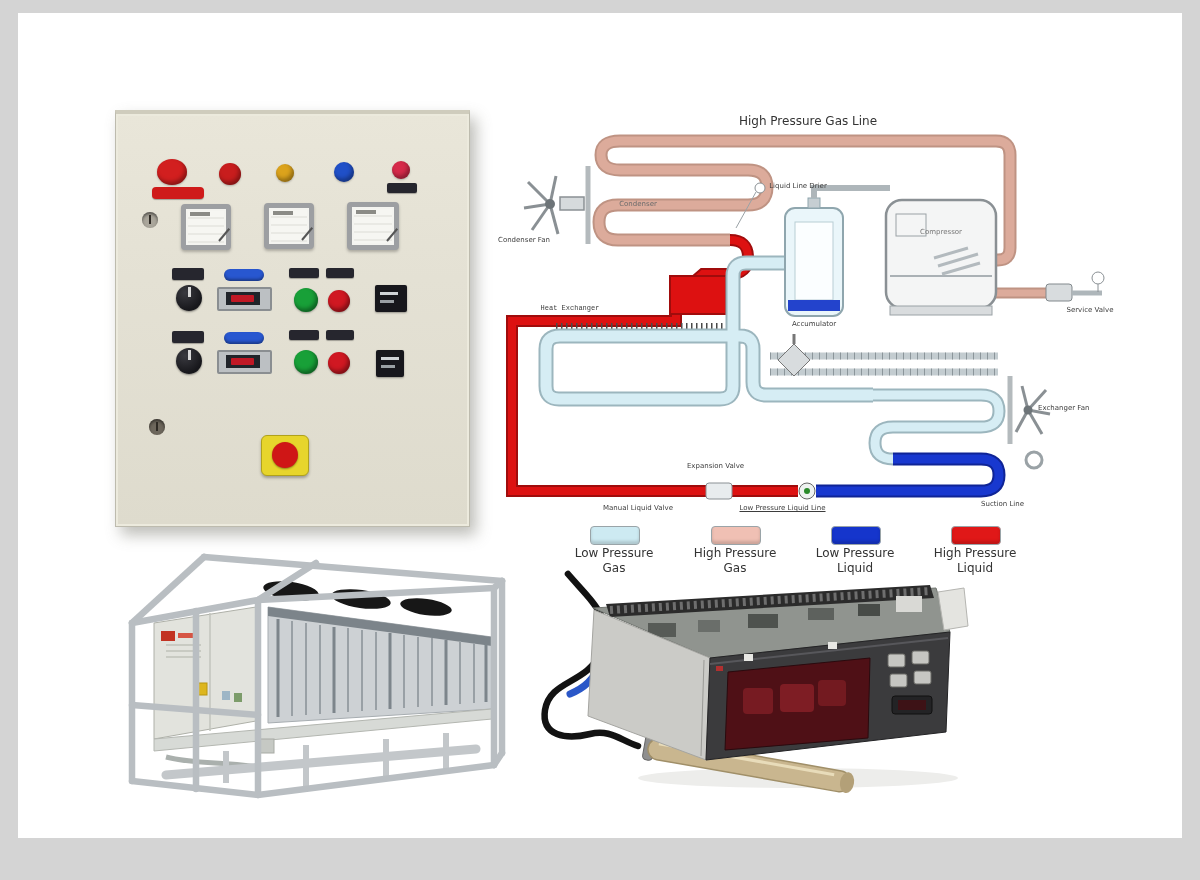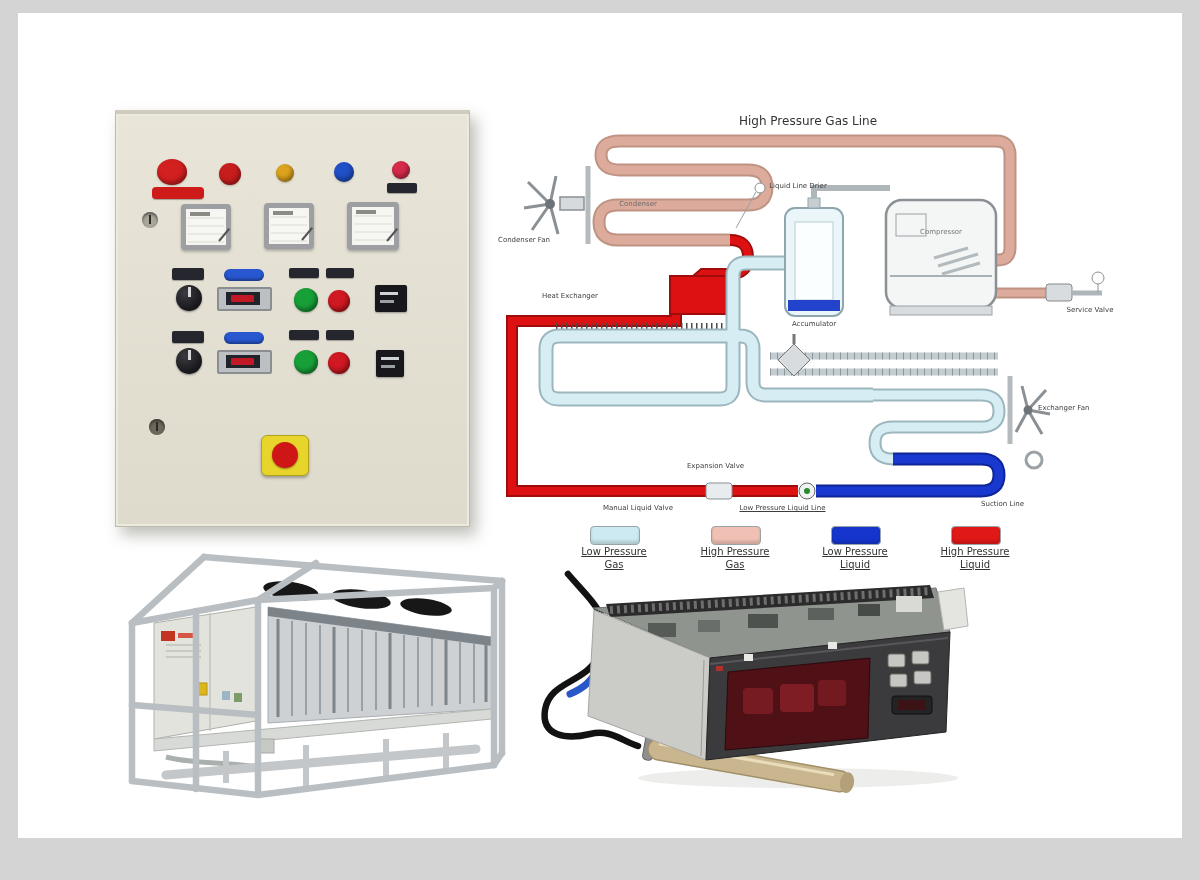--- a/index.html
+++ b/index.html
@@ -38,21 +38,21 @@
   .keyhole{position:absolute;width:16px;height:16px;border-radius:50%;background:#6d675c;
     box-shadow:inset 0 2px 3px rgba(0,0,0,.5);}
   .keyhole:after{content:"";position:absolute;left:7px;top:3px;width:2px;height:9px;background:#2e2a24;}
   
   .diagram{position:absolute;left:480px;top:95px;width:625px;height:457px;}
   .lbl{position:absolute;font-size:7px;line-height:1.2;color:#3d3d3d;text-align:center;letter-spacing:0;}
   .lbl.left{text-align:left;}
   .dg-title{position:absolute;font-size:12px;color:#333;text-align:center;}
   .legend-swatch{position:absolute;width:48px;height:17px;border-radius:4px;border:1px solid #9aa4a8;
     box-shadow:inset 0 -3px 3px rgba(0,0,0,.15);}
-  .legend-lbl{position:absolute;width:92px;font-size:10px;line-height:1.25;color:#333;text-align:center;text-decoration:underline;}
+  .legend-lbl{position:absolute;width:92px;font-size:12px;line-height:1.25;color:#333;text-align:center;}
   
   .chiller{position:absolute;left:88px;top:530px;width:400px;height:260px;}
   .tcontroller{position:absolute;left:480px;top:555px;width:485px;height:235px;}
 </style>
 </head>
 <body>
 
 <div class="stage">
   <div class="canvas">
 
@@ -195,21 +195,21 @@
 
         <circle cx="262" cy="80" r="5" fill="#fff" stroke="#8a9094"></circle>
         <line x1="258" y1="84" x2="238" y2="120" stroke="#9aa2a6"></line>
       </svg>
 
       
       <div class="dg-title" style="left:210px;top:6px;width:200px;">High Pressure Gas Line</div>
       <div class="lbl" style="left:95px;top:92px;width:90px;color:#6b6b6b;">Condenser</div>
       <div class="lbl left" style="left:0px;top:128px;width:70px;">Condenser Fan</div>
       <div class="lbl" style="left:250px;top:74px;width:100px;">Liquid Line Drier</div>
-      <div class="lbl" style="left:22px;top:184px;width:100px;">Heat Exchanger</div>
+      <div class="lbl" style="left:22px;top:196px;width:100px;font-family:Liberation Mono, monospace;">Heat Exchanger</div>
       <div class="lbl" style="left:276px;top:212px;width:80px;">Accumulator</div>
       <div class="lbl" style="left:398px;top:120px;width:90px;color:#777;">Compressor</div>
       <div class="lbl" style="left:552px;top:198px;width:80px;">Service Valve</div>
       <div class="lbl" style="left:170px;top:354px;width:95px;">Expansion Valve</div>
       <div class="lbl" style="left:85px;top:396px;width:110px;">Manual Liquid Valve</div>
       <div class="lbl" style="left:222px;top:396px;width:125px;text-decoration:underline;">Low Pressure Liquid Line</div>
       <div class="lbl" style="left:462px;top:392px;width:85px;">Suction Line</div>
       <div class="lbl left" style="left:540px;top:296px;width:85px;">Exchanger Fan</div>
 
       

